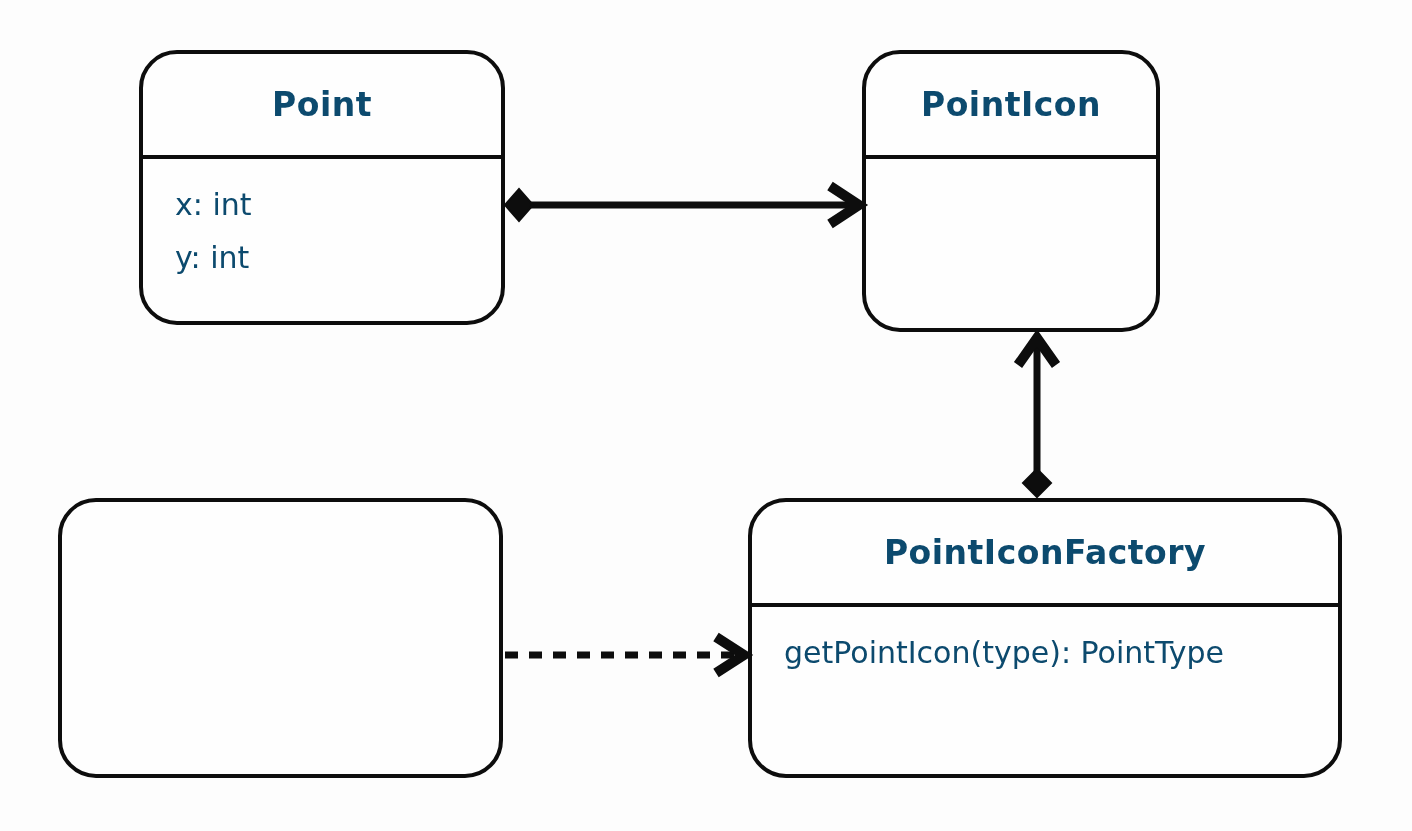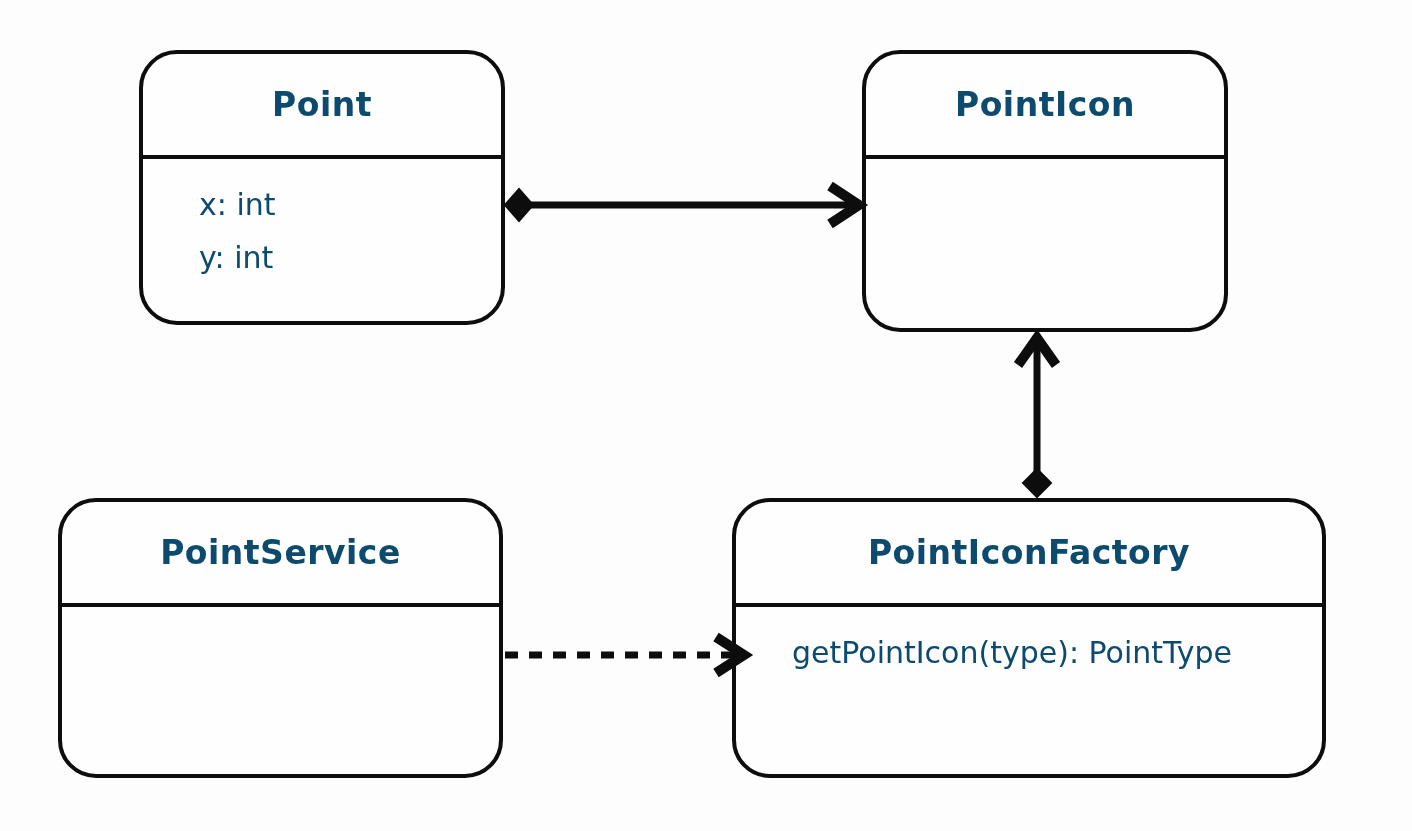--- a/index.html
+++ b/index.html
@@ -33,35 +33,34 @@
     justify-content: center;
   }
   .class-title {
     font-size: 33px;
     font-weight: 700;
     letter-spacing: 0.5px;
     white-space: nowrap;
   }
   .class-body {
     padding: 19px 20px 0 32px;
-    margin-left: 24px;
   }
   .class-member {
     height: 53px;
     display: flex;
     align-items: center;
     font-size: 30px;
     font-weight: 500;
     white-space: nowrap;
   }
   
   #box-point            { left: 139px; top: 50px;  width: 366px; height: 275px; }
-  #box-point-icon       { left: 862px; top: 50px;  width: 366px; height: 282px; }
+  #box-point-icon       { left: 862px; top: 50px;  width: 298px; height: 282px; }
   #box-point-service    { left: 58px;  top: 498px; width: 445px; height: 280px; }
-  #box-point-icon-factory { left: 732px; top: 498px; width: 594px; height: 280px; }
+  #box-point-icon-factory { left: 748px; top: 498px; width: 594px; height: 280px; }
 
   .relationship-layer {
     position: absolute;
     left: 0;
     top: 0;
     width: 1412px;
     height: 831px;
     pointer-events: none;
   }
   .relationship-layer .shaft {
@@ -100,23 +99,20 @@
     </div>
   </div>
 
   <div class="class-box" id="box-point-icon">
     <div class="class-header">
       <span class="class-title">PointIcon</span>
     </div>
   </div>
 
   <div class="class-box" id="box-point-service">
-    <div class="class-header">
-      <span class="class-title">PointService</span>
-    </div>
   </div>
 
   <div class="class-box" id="box-point-icon-factory">
     <div class="class-header">
       <span class="class-title">PointIconFactory</span>
     </div>
     <div class="class-body">
       <div class="class-member">getPointIcon(type): PointType</div>
     </div>
   </div>

